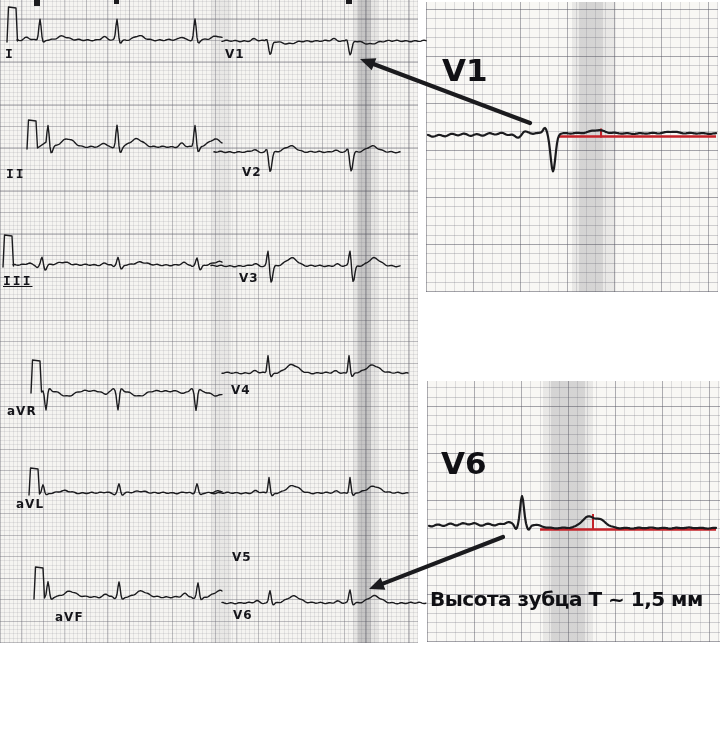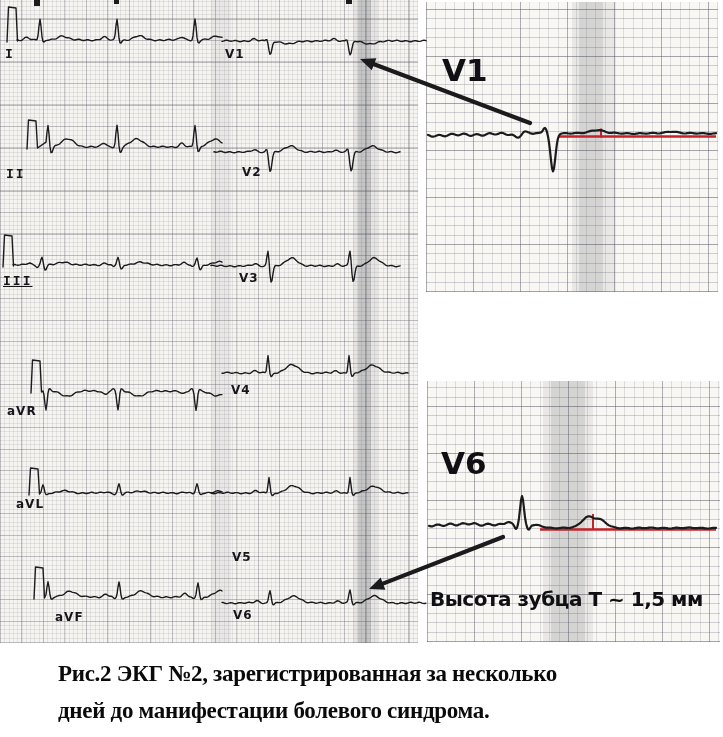--- a/index.html
+++ b/index.html
@@ -110,18 +110,14 @@
       <path d="M 429 525.8 L 430 526.2 L 431 526.4 L 432 526.4 L 433 526.1 L 434 525.7 L 435 525.2 L 436 524.8 L 437 524.6 L 438 524.5 L 439 524.6 L 440 524.9 L 441 525.3 L 442 525.6 L 443 525.8 L 444 525.8 L 445 525.6 L 446 525.2 L 447 524.7 L 448 524.2 L 449 523.8 L 450 523.6 L 451 523.7 L 452 523.9 L 453 524.3 L 454 524.8 L 455 525.1 L 456 525.3 L 457 525.3 L 458 525.1 L 459 524.6 L 460 524.2 L 461 523.7 L 462 523.4 L 463 523.2 L 464 523.3 L 465 523.5 L 466 523.8 L 467 524.1 L 468 524.3 L 469 524.4 L 470 524.3 L 471 524.0 L 472 523.7 L 473 523.4 L 474 523.2 L 475 523.2 L 476 523.5 L 477 523.9 L 478 524.4 L 479 525.0 L 480 525.4 L 481 525.7 L 482 525.7 L 483 525.4 L 484 525.0 L 485 524.6 L 486 524.1 L 487 523.8 L 488 523.7 L 489 523.8 L 490 524.1 L 491 524.5 L 492 524.9 L 493 525.2 L 494 525.4 L 495 525.3 L 496 525.1 L 497 524.7 L 498 524.3 L 499 524.0 L 500 523.9 L 501 523.9 L 502 524.0 L 503 524.0 L 504 523.9 L 505 523.6 L 506 523.1 L 507 522.5 L 508 522.2 L 509 522.1 L 510 522.3 L 511 522.8 L 512 523.3 L 513 524.2 L 514 525.8 L 515 527.9 L 516 528.9 L 517 527.7 L 518 524.1 L 519 518.2 L 520 509.4 L 521 500.2 L 522 496.0 L 523 499.8 L 524 508.7 L 525 517.3 L 526 523.2 L 527 527.0 L 528 529.3 L 529 529.6 L 530 528.2 L 531 526.5 L 532 525.6 L 533 525.3 L 534 525.1 L 535 525.0 L 536 524.9 L 537 524.9 L 538 525.0 L 539 525.2 L 540 525.6 L 541 526.0 L 542 526.4 L 543 526.8 L 544 527.2 L 545 527.4 L 546 527.6 L 547 527.6 L 548 527.6 L 549 527.6 L 550 527.6 L 551 527.7 L 552 527.8 L 553 528.0 L 554 528.2 L 555 528.3 L 556 528.4 L 557 528.4 L 558 528.4 L 559 528.2 L 560 528.0 L 561 527.8 L 562 527.7 L 563 527.6 L 564 527.6 L 565 527.6 L 566 527.8 L 567 527.9 L 568 528.0 L 569 528.0 L 570 527.9 L 571 527.7 L 572 527.4 L 573 527.1 L 574 526.6 L 575 526.2 L 576 525.7 L 577 525.1 L 578 524.6 L 579 523.9 L 580 523.2 L 581 522.3 L 582 521.3 L 583 520.3 L 584 519.2 L 585 518.2 L 586 517.3 L 587 516.7 L 588 516.4 L 589 516.3 L 590 516.4 L 591 516.8 L 592 517.3 L 593 517.8 L 594 518.2 L 595 518.5 L 596 518.7 L 597 518.7 L 598 518.7 L 599 518.8 L 600 518.9 L 601 519.3 L 602 519.8 L 603 520.5 L 604 521.3 L 605 522.2 L 606 523.2 L 607 524.0 L 608 524.8 L 609 525.4 L 610 525.8 L 611 526.2 L 612 526.5 L 613 526.7 L 614 527.0 L 615 527.3 L 616 527.6 L 617 527.9 L 618 528.1 L 619 528.3 L 620 528.3 L 621 528.3 L 622 528.2 L 623 528.1 L 624 527.9 L 625 527.9 L 626 527.8 L 627 527.9 L 628 528.0 L 629 528.2 L 630 528.4 L 631 528.5 L 632 528.5 L 633 528.5 L 634 528.4 L 635 528.2 L 636 528.0 L 637 527.8 L 638 527.7 L 639 527.7 L 640 527.7 L 641 527.8 L 642 528.0 L 643 528.1 L 644 528.2 L 645 528.2 L 646 528.1 L 647 528.0 L 648 527.8 L 649 527.6 L 650 527.5 L 651 527.5 L 652 527.5 L 653 527.6 L 654 527.8 L 655 528.0 L 656 528.2 L 657 528.3 L 658 528.3 L 659 528.3 L 660 528.1 L 661 528.0 L 662 527.9 L 663 527.8 L 664 527.8 L 665 527.9 L 666 528.0 L 667 528.2 L 668 528.4 L 669 528.5 L 670 528.6 L 671 528.5 L 672 528.4 L 673 528.2 L 674 528.0 L 675 527.8 L 676 527.7 L 677 527.7 L 678 527.8 L 679 527.9 L 680 528.0 L 681 528.2 L 682 528.2 L 683 528.2 L 684 528.1 L 685 527.9 L 686 527.8 L 687 527.6 L 688 527.5 L 689 527.4 L 690 527.5 L 691 527.6 L 692 527.8 L 693 528.0 L 694 528.2 L 695 528.2 L 696 528.2 L 697 528.2 L 698 528.0 L 699 527.9 L 700 527.8 L 701 527.8 L 702 527.8 L 703 527.9 L 704 528.1 L 705 528.3 L 706 528.4 L 707 528.5 L 708 528.6 L 709 528.5 L 710 528.3 L 711 528.2 L 712 528.0 L 713 527.8 L 714 527.8 L 715 527.8 L 716 527.9 " fill="none" stroke="#1b1b1e" stroke-width="2.2" stroke-linejoin="round" stroke-linecap="round"></path>
       <line x1="530" y1="123" x2="367.48700737463304" y2="61.818638070450085" stroke="#1b1b1e" stroke-width="4.2" stroke-linecap="round"></line>
       <polygon points="360,59 371.7479953951962,70.36813987398324 376.3282822596776,58.20175289020457" fill="#1b1b1e"></polygon>
       <line x1="503" y1="537" x2="376.45812446414976" y2="586.1058024467478" stroke="#1b1b1e" stroke-width="4.2" stroke-linecap="round"></line>
       <polygon points="369,589 385.33551888229823,589.6331057147739 380.63244785826345,577.5136534605305" fill="#1b1b1e"></polygon>
       <rect x="34" y="0" width="6" height="6" fill="#1b1b1e"></rect>
       <rect x="114" y="0" width="5" height="4" fill="#1b1b1e"></rect>
       <rect x="346" y="0" width="6" height="4" fill="#1b1b1e"></rect>
     </svg>
 
-  <div id="caption">
-    <div>Рис.2 ЭКГ №2, зарегистрированная за несколько</div>
-    <div>дней до манифестации болевого синдрома.</div>
-  </div>
 
 </div>
 
 </body></html>

